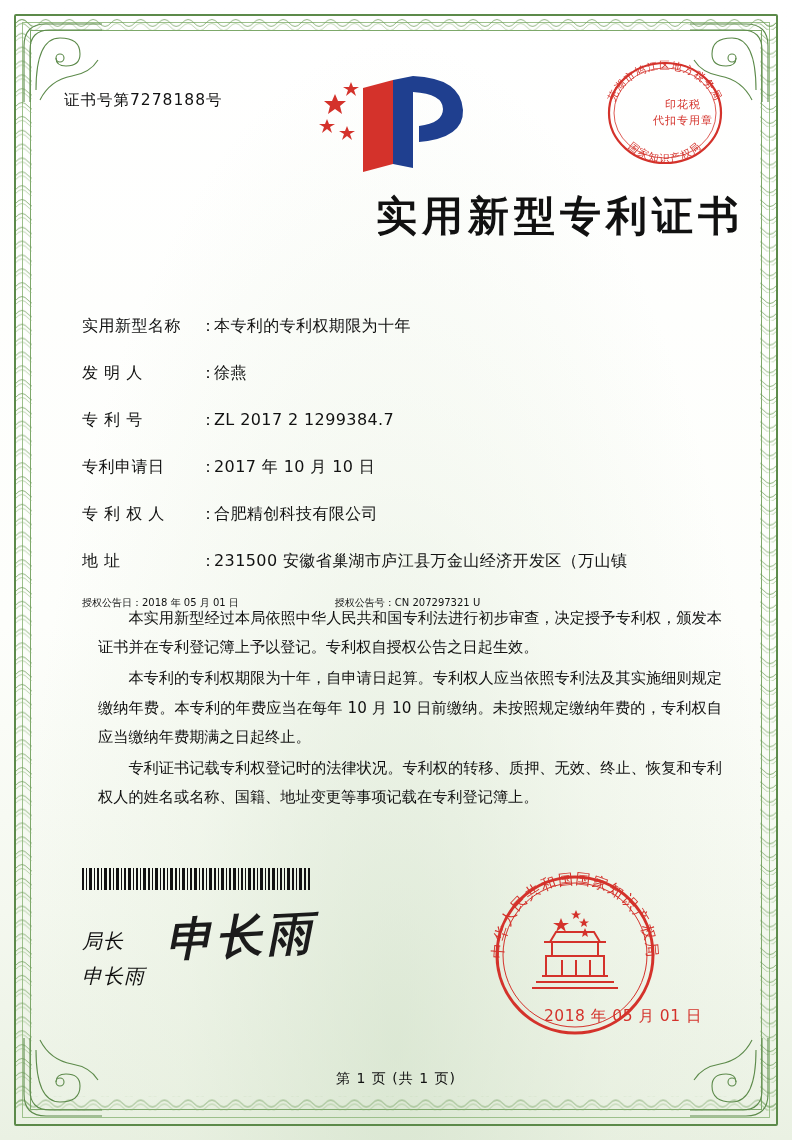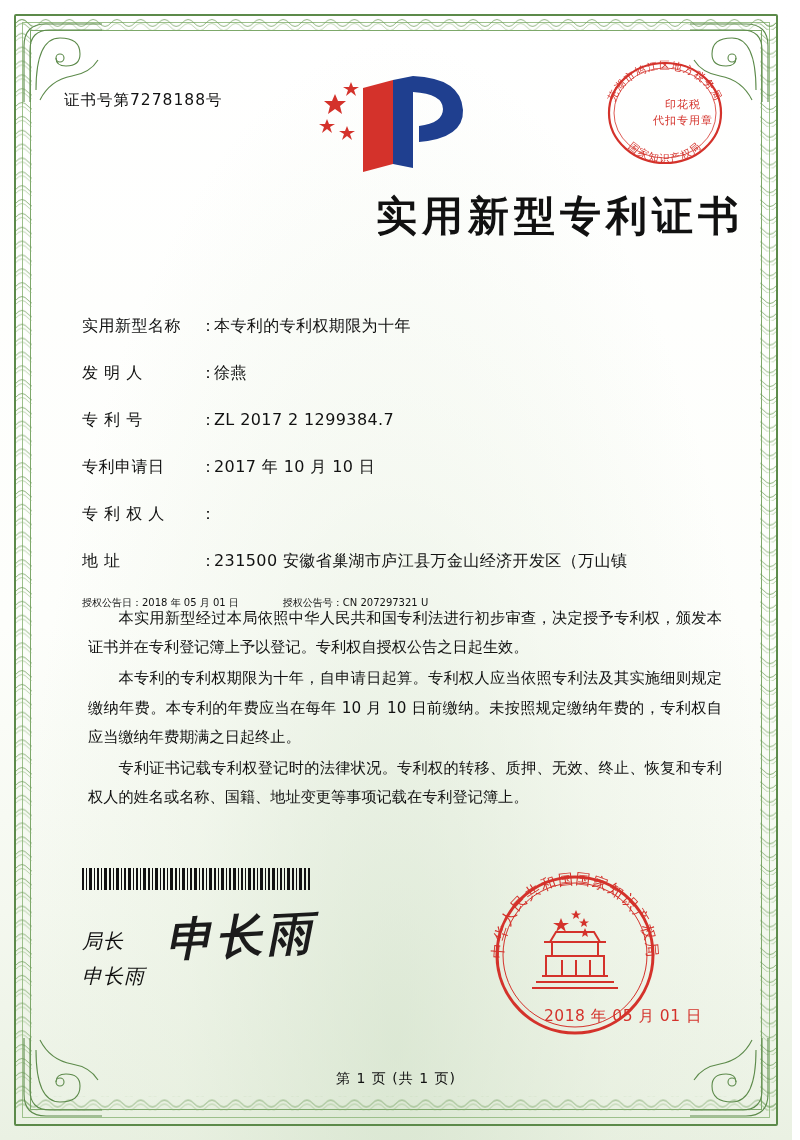--- a/index.html
+++ b/index.html
@@ -164,37 +164,37 @@
 
   .pub-row {
     display: flex;
     align-items: baseline;
     font-size: 10px;
     color: #111;
     margin-bottom: 8px;
   }
   .pub-left { white-space: nowrap; }
   .pub-right {
-    margin-left: 44px;
+    margin-left: 96px;
     white-space: nowrap;
   }
 
   
   .paragraphs {
     position: absolute;
     top: 560px;
     left: 34px;
     right: 22px;
     font-size: 15.2px;
     line-height: 1.92;
     color: #111;
     text-align: justify;
   }
   .paragraphs p {
-    margin: 0 0 2px 6px;
+    margin: 0 0 2px 16px;
     text-indent: 2em;
   }
 
   
   .barcode {
     position: absolute;
     left: 34px;
     top: 824px;
     width: 230px;
     height: 22px;
@@ -373,20 +373,21 @@
 
       <div class="field-row">
         <span class="field-label">专利申请日</span>
         <span class="field-colon">：</span>
         <span class="field-value">2017 年 10 月 10 日</span>
       </div>
 
       <div class="field-row">
         <span class="field-label spread">专 利 权 人</span>
         <span class="field-colon">：</span>
+        <span class="field-value">合肥精创科技有限公司</span>
       </div>
 
       <div class="field-row">
         <span class="field-label spread">地 址</span>
         <span class="field-colon">：</span>
         <span class="field-value">
           <span>231500 安徽省巢湖市庐江县万金山经济开发区（万山镇</span>
         </span>
       </div>
 

